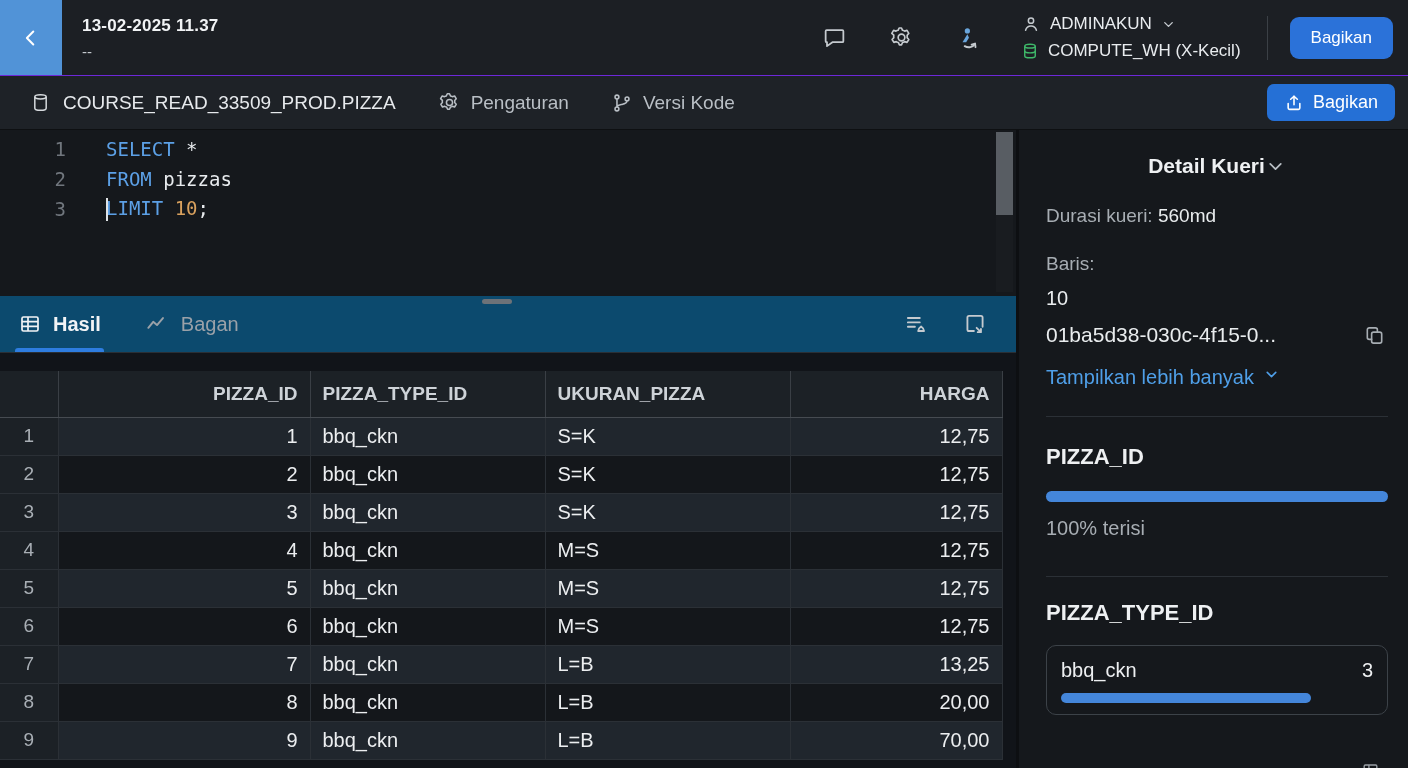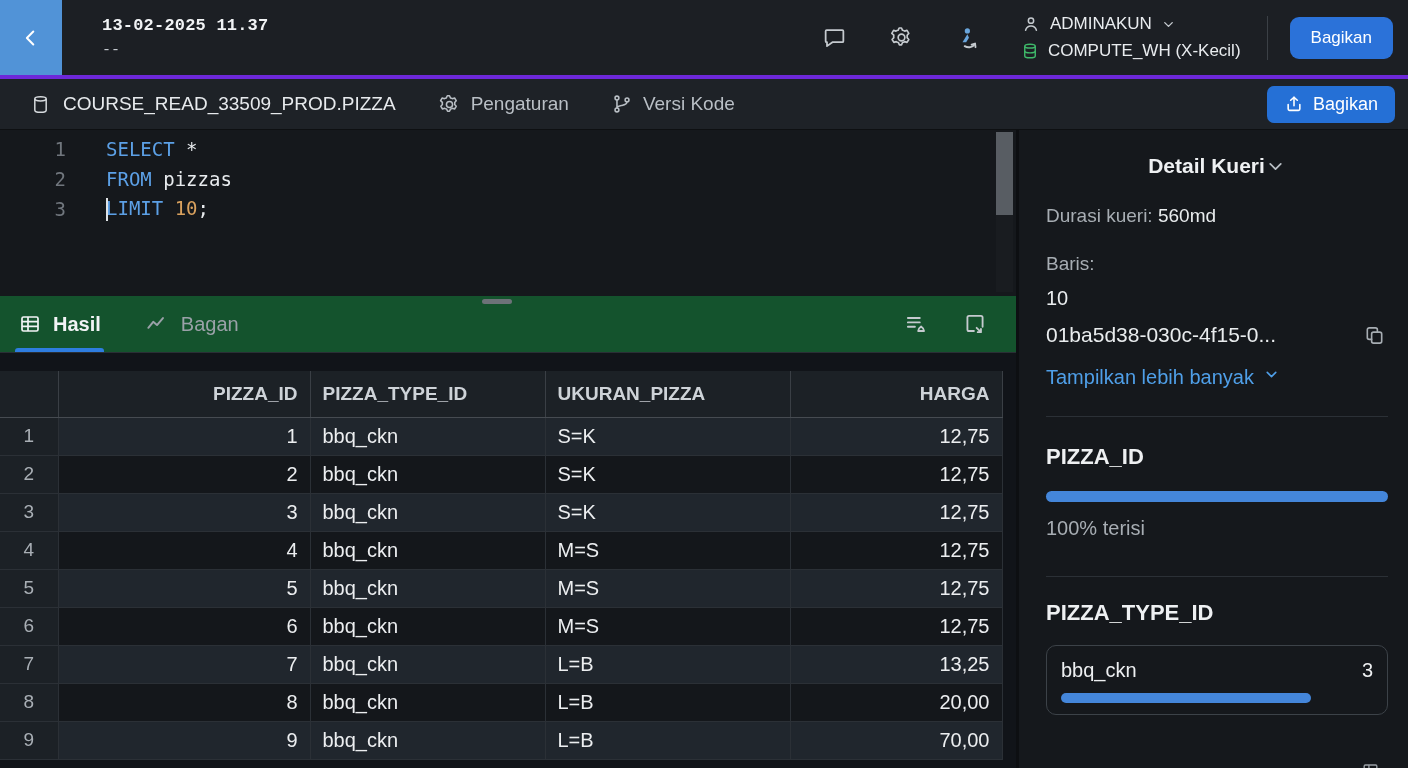--- a/index.html
+++ b/index.html
@@ -3,34 +3,34 @@
 <meta charset="utf-8">
 <style>
   * { margin:0; padding:0; box-sizing:border-box; }
   html,body { width:1408px; height:768px; overflow:hidden; background:#121519;
               font-family:"Liberation Sans", sans-serif; }
 
   
   .topbar { height:75px; background:#1c1f24; display:flex; align-items:center; }
   .back-btn { width:62px; height:75px; background:#5193d7; display:flex; align-items:center;
               justify-content:center; cursor:pointer; flex:none; }
-  .title-block { margin-left:40px;font-family:Liberation Mono, monospace; }
+  .title-block { margin-left:20px; }
   .tb-title { color:#f1f3f5; font-size:17px; font-weight:600; letter-spacing:.2px; }
   .tb-sub { color:#c4c9ce; font-size:15px; margin-top:7px; }
   .tb-right { margin-left:auto; display:flex; align-items:center; }
   .icon-btn { width:40px; height:40px; display:flex; align-items:center; justify-content:center;
               color:#c5cacf; margin-left:27px; cursor:pointer; }
   .user-block { margin-left:32px; display:flex; flex-direction:column; gap:7px; }
   .ub-row { display:flex; align-items:center; gap:9px; color:#e9ecef; font-size:17px; cursor:pointer; }
   .vdiv { width:1px; height:44px; background:#3b4046; margin:0 22px 0 26px; }
   .share-top { background:#2b72d9; color:#fff; font-size:17px; padding:11px 21px; border-radius:9px;
                margin-right:15px; cursor:pointer; border:none; font-family:inherit; }
 
   
-  .toolbar2 { height:55px; background:#1e2227; border-top:4px solid #6d28d9;
+  .toolbar2 { height:55px; background:#1e2227; border-top:1px solid #6d28d9;
               border-bottom:1px solid #0e1012; display:flex; align-items:center; padding:0 13px 0 30px; }
   .obj-ctx { display:flex; align-items:center; gap:12px; color:#e7eaed; font-size:19px; }
   .tool-item { display:flex; align-items:center; gap:10px; color:#b9bfc5; font-size:19px;
                margin-left:42px; cursor:pointer; }
   .share-btn2 { margin-left:auto; background:#2570d6; color:#fff; font-size:18px; border:none;
                 border-radius:7px; padding:8px 17px; display:flex; align-items:center; gap:9px;
                 cursor:pointer; font-family:inherit; }
 
   
   .main { display:flex; height:638px; }
@@ -46,21 +46,21 @@
   .ed-code { white-space:pre; margin-left:40px; }
   .tk-kw { color:#5ca0e6; }
   .tk-pl { color:#e8ebee; }
   .tk-num { color:#d9a15e; }
   .caret { display:inline-block; width:0; border-left:2px solid #dfe3e6; height:23px;
            vertical-align:middle; margin-right:-2px; }
   .ed-scroll { position:absolute; top:2px; right:3px; width:17px; height:160px; background:#191c20; }
   .ed-thumb { width:100%; height:83px; background:#585d63; cursor:pointer; }
 
   
-  .results-header { height:57px; background:#14532d; position:relative; display:flex;
+  .results-header { height:57px; background:#0c4a6e; position:relative; display:flex;
                     align-items:center; padding:0 26px 0 15px; border-bottom:1px solid #2a2f35; }
   .drag-pill { position:absolute; top:3px; left:482px; width:30px; height:5px; background:#6d7278;
                border-radius:3px; cursor:row-resize; }
   .tab { display:flex; align-items:center; gap:11px; font-size:20px; height:100%; position:relative;
          padding:0 3px; cursor:pointer; }
   .tab.active { color:#f2f4f6; font-weight:700; }
   .tab.active::after { content:""; position:absolute; left:0; right:0; bottom:0; height:4px;
                        background:#2e7de0; border-radius:3px 3px 0 0; }
   .tab.inactive { color:#9aa1a8; margin-left:37px;align-items:center; }
   .results-tools { margin-left:auto; display:flex; gap:29px; color:#abb1b7; }

